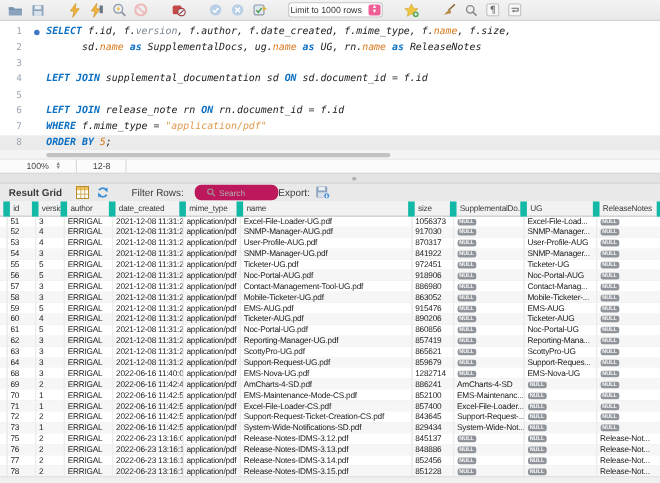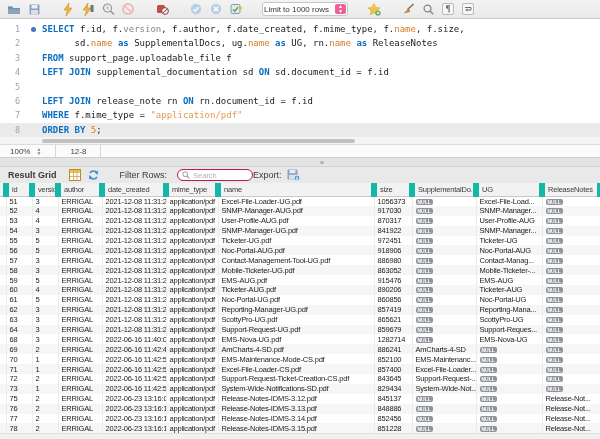--- a/index.html
+++ b/index.html
@@ -12,50 +12,50 @@
   .tb-gap { width:10px; flex:0 0 10px; }
   #limit-box { margin-left:14px; width:86px; height:14px; background:#fff; border:1px solid #c6c6c6; border-radius:3px; display:flex; align-items:center; font-size:8px; color:#333; padding-left:1px; position:relative; }
   #limit-stepper { position:absolute; right:1px; top:1px; width:11px; height:10px; background:#ef5f97; border-radius:2px; color:#fff; font-size:5px; line-height:5px; display:flex; flex-direction:column; align-items:center; justify-content:center; }
 
   
   #editor { flex:0 0 118px; background:#fff; position:relative; font-family:"DejaVu Sans Mono","Liberation Mono",monospace; font-size:9px; padding-top:3px; overflow:hidden; }
   .code-line { height:14.4px; line-height:14.4px; white-space:pre; position:relative; display:flex; }
   .code-line.current { background:#ebebeb; }
   .lnum { width:26px; flex:0 0 26px; text-align:right; padding-right:6px; color:#9aa4b1; font-size:8.5px; }
   .stmt-dot { position:absolute; left:31px; top:5px; width:5px; height:5px; border-radius:50%; background:#3f77c6; }
-  .code-text { padding-left:16px; color:#1a1a1a; }
+  .code-text { padding-left:16px; color:#1a1a1a;font-style:italic; }
   .kw  { color:#0a6fc2; font-weight:bold; }
   .pl  { color:#1a1a1a; }
   .id2 { color:#7d8791; }
   .or  { color:#d8791f; }
   .str { color:#e09a50; }
   .num { color:#d8791f; }
 
   
   #ed-hscroll { flex:0 0 7px; background:#f4f4f4; position:relative; }
   #ed-hthumb { position:absolute; left:42px; top:1.5px; width:313px; height:4px; border-radius:2px; background:#c2c2c2; }
 
   
   #ed-status { flex:0 0 13px; background:#fbfbfb; border-top:1px solid #dcdcdc; border-bottom:1px solid #cfcfcf; display:flex; align-items:center; font-size:8px; color:#444; }
-  #zoom-level { padding:0 6px 0 10px; }
+  #zoom-level { padding:0 6px 0 10px;margin-left:14px; }
   #zoom-stepper { color:#8a8a8a; font-size:5px; line-height:4px; display:flex; flex-direction:column; margin-right:14px; }
   .vsep { width:1px; height:12px; background:#d8d8d8; }
   #cursor-pos { padding:0 14px 0 14px; }
 
   
   #divider { flex:0 0 9px; background:#e3e3e3; border-bottom:1px solid #d2d2d2; position:relative; }
   #divider-dot { position:absolute; left:320px; top:3px; width:4px; height:3px; border-radius:2px; background:#b3b3b3; }
 
   
   #rtoolbar { flex:0 0 16px; background:#e9e9e9; display:flex; align-items:center; font-size:9px; color:#333; }
   #rg-title { font-weight:bold; color:#3a3a3a; padding-left:8px; }
   #rg-grid-icon { margin-left:12px; }
   #rg-refresh { margin-left:6px; }
   #filter-label { margin-left:20px; color:#3a3a3a; }
-  #rg-search { margin-left:10px; width:76px; height:12px; background:#fff; border:1px solid #be185d; border-radius:6px; display:flex; align-items:center; padding-left:4px; gap:3px; }
+  #rg-search { margin-left:10px; width:76px; height:12px; background:#fff; border:7px solid #be185d; border-radius:6px; display:flex; align-items:center; padding-left:4px; gap:3px; }
   #rg-search input { border:none; outline:none; width:56px; font-size:7.5px; color:#333; background:transparent; font-family:"Liberation Sans",sans-serif; }
   #rg-search input::placeholder { color:#b0b0b0; }
   #export-label { margin-left:0; color:#3a3a3a; }
   #rg-export-icon { margin-left:5px; }
 
   
   #gridwrap { flex:1 1 auto; background:#efefef; overflow:hidden; }
   table { border-collapse:collapse; table-layout:fixed; width:600px; font-size:7.5px; letter-spacing:-0.2px; color:#1c1c1c; }
   th { height:13px; background:#f2f2f2; border-right:6px solid #14b8a6; border-bottom:1px solid #c9c9c9; font-weight:normal; color:#3c3c3c; text-align:left; padding:0 3px; white-space:nowrap; overflow:hidden; }
   td { height:9.9px; border-right:1px solid #ececec; padding:0 3px; white-space:nowrap; overflow:hidden; }
@@ -209,21 +209,21 @@
             <path d="M3 4.5h6v2.5H5" fill="none" stroke="#6c6c6c" stroke-width="1"></path>
             <polygon points="5.5,5.6 3.2,7 5.5,8.4" fill="#6c6c6c"></polygon>
           </svg>
         </span>
     </div>
   </div>
 
   <div id="editor">
       <div class="code-line"><span class="lnum">1</span><span class="stmt-dot"></span><span class="code-text"><span class="kw">SELECT</span><span class="pl"> f.id, f.</span><span class="id2">version</span><span class="pl">, f.author, f.date_created, f.mime_type, f.</span><span class="or">name</span><span class="pl">, f.size,</span></span></div>
       <div class="code-line"><span class="lnum">2</span><span class="code-text"><span class="pl">      sd.</span><span class="or">name</span><span class="pl"> </span><span class="kw">as</span><span class="pl"> SupplementalDocs, ug.</span><span class="or">name</span><span class="pl"> </span><span class="kw">as</span><span class="pl"> UG, rn.</span><span class="or">name</span><span class="pl"> </span><span class="kw">as</span><span class="pl"> ReleaseNotes</span></span></div>
-      <div class="code-line"><span class="lnum">3</span><span class="code-text"><span class="kw">FROM</span><span class="pl"> support_page.uploadable_file f</span></span></div>
+      <div class="code-line"><span class="lnum">3</span></div>
       <div class="code-line"><span class="lnum">4</span><span class="code-text"><span class="kw">LEFT JOIN</span><span class="pl"> supplemental_documentation sd </span><span class="kw">ON</span><span class="pl"> sd.document_id = f.id</span></span></div>
       <div class="code-line"><span class="lnum">5</span></div>
       <div class="code-line"><span class="lnum">6</span><span class="code-text"><span class="kw">LEFT JOIN</span><span class="pl"> release_note rn </span><span class="kw">ON</span><span class="pl"> rn.document_id = f.id</span></span></div>
       <div class="code-line"><span class="lnum">7</span><span class="code-text"><span class="kw">WHERE</span><span class="pl"> f.mime_type = </span><span class="str">"application/pdf"</span></span></div>
       <div class="code-line current"><span class="lnum">8</span><span class="code-text"><span class="kw">ORDER BY</span><span class="pl"> </span><span class="num">5</span><span class="pl">;</span></span></div>
     </div>
 
   <div id="ed-hscroll">
     <div id="ed-hthumb"></div>
   </div>

